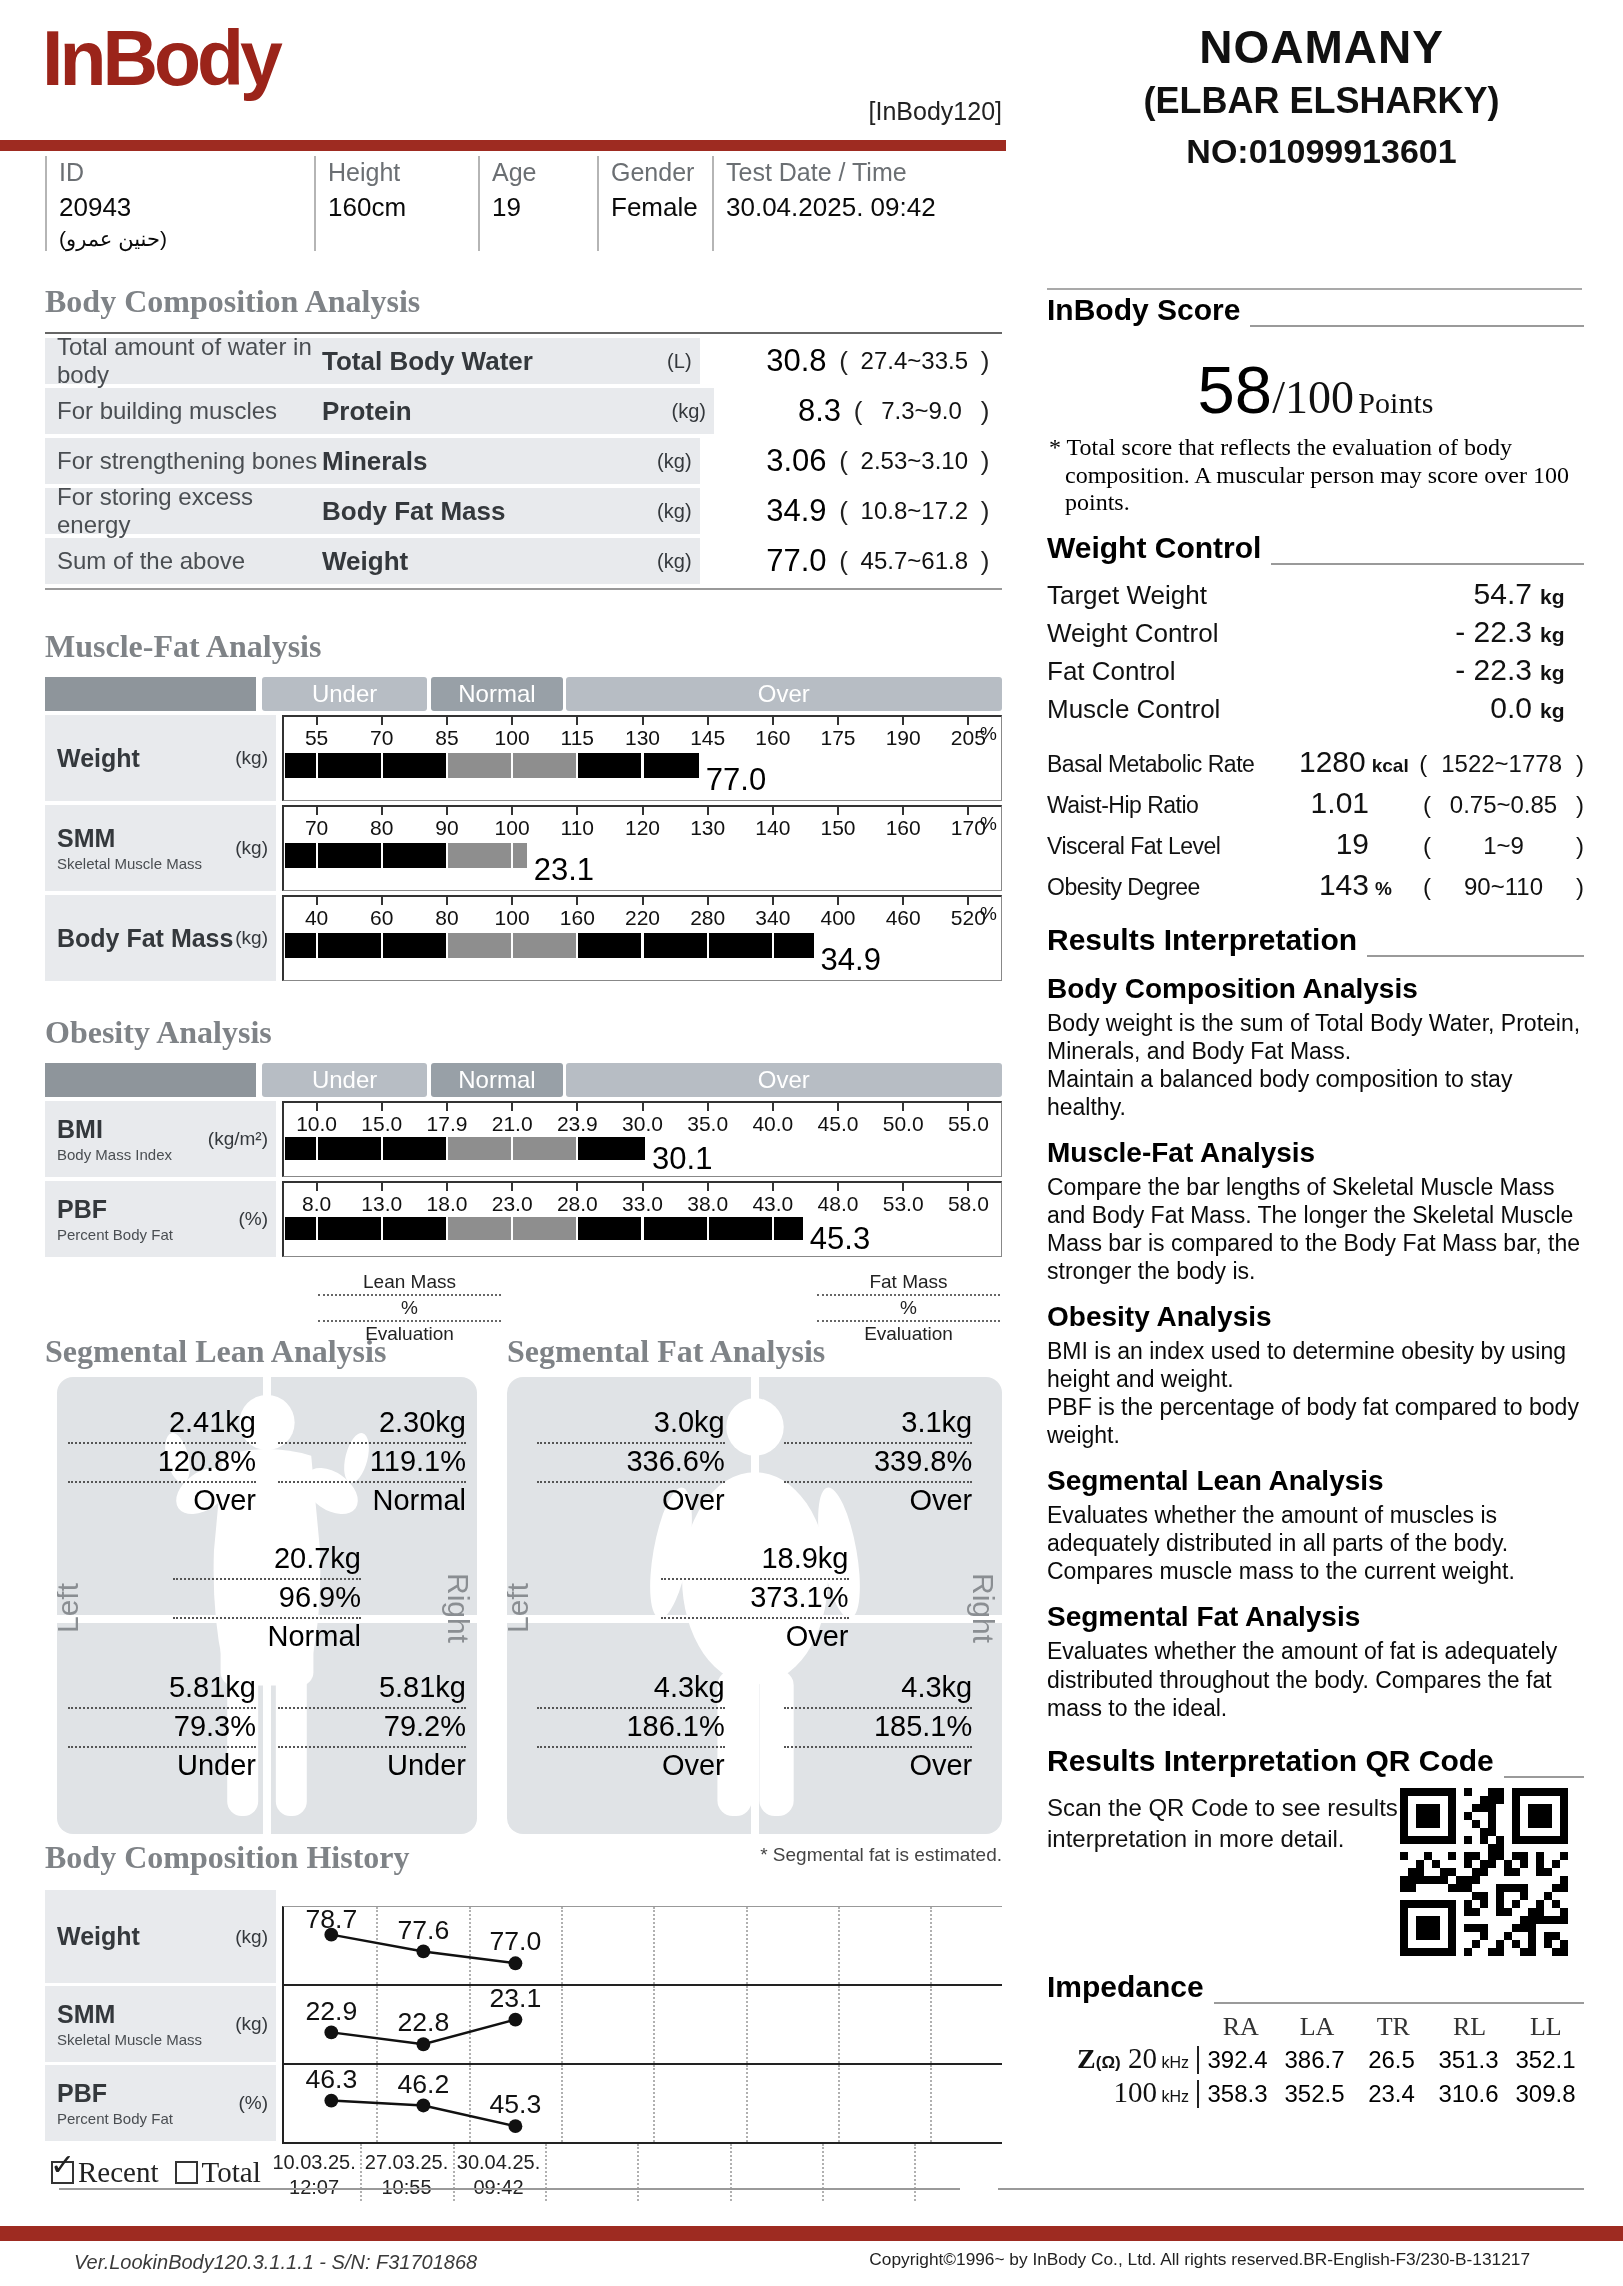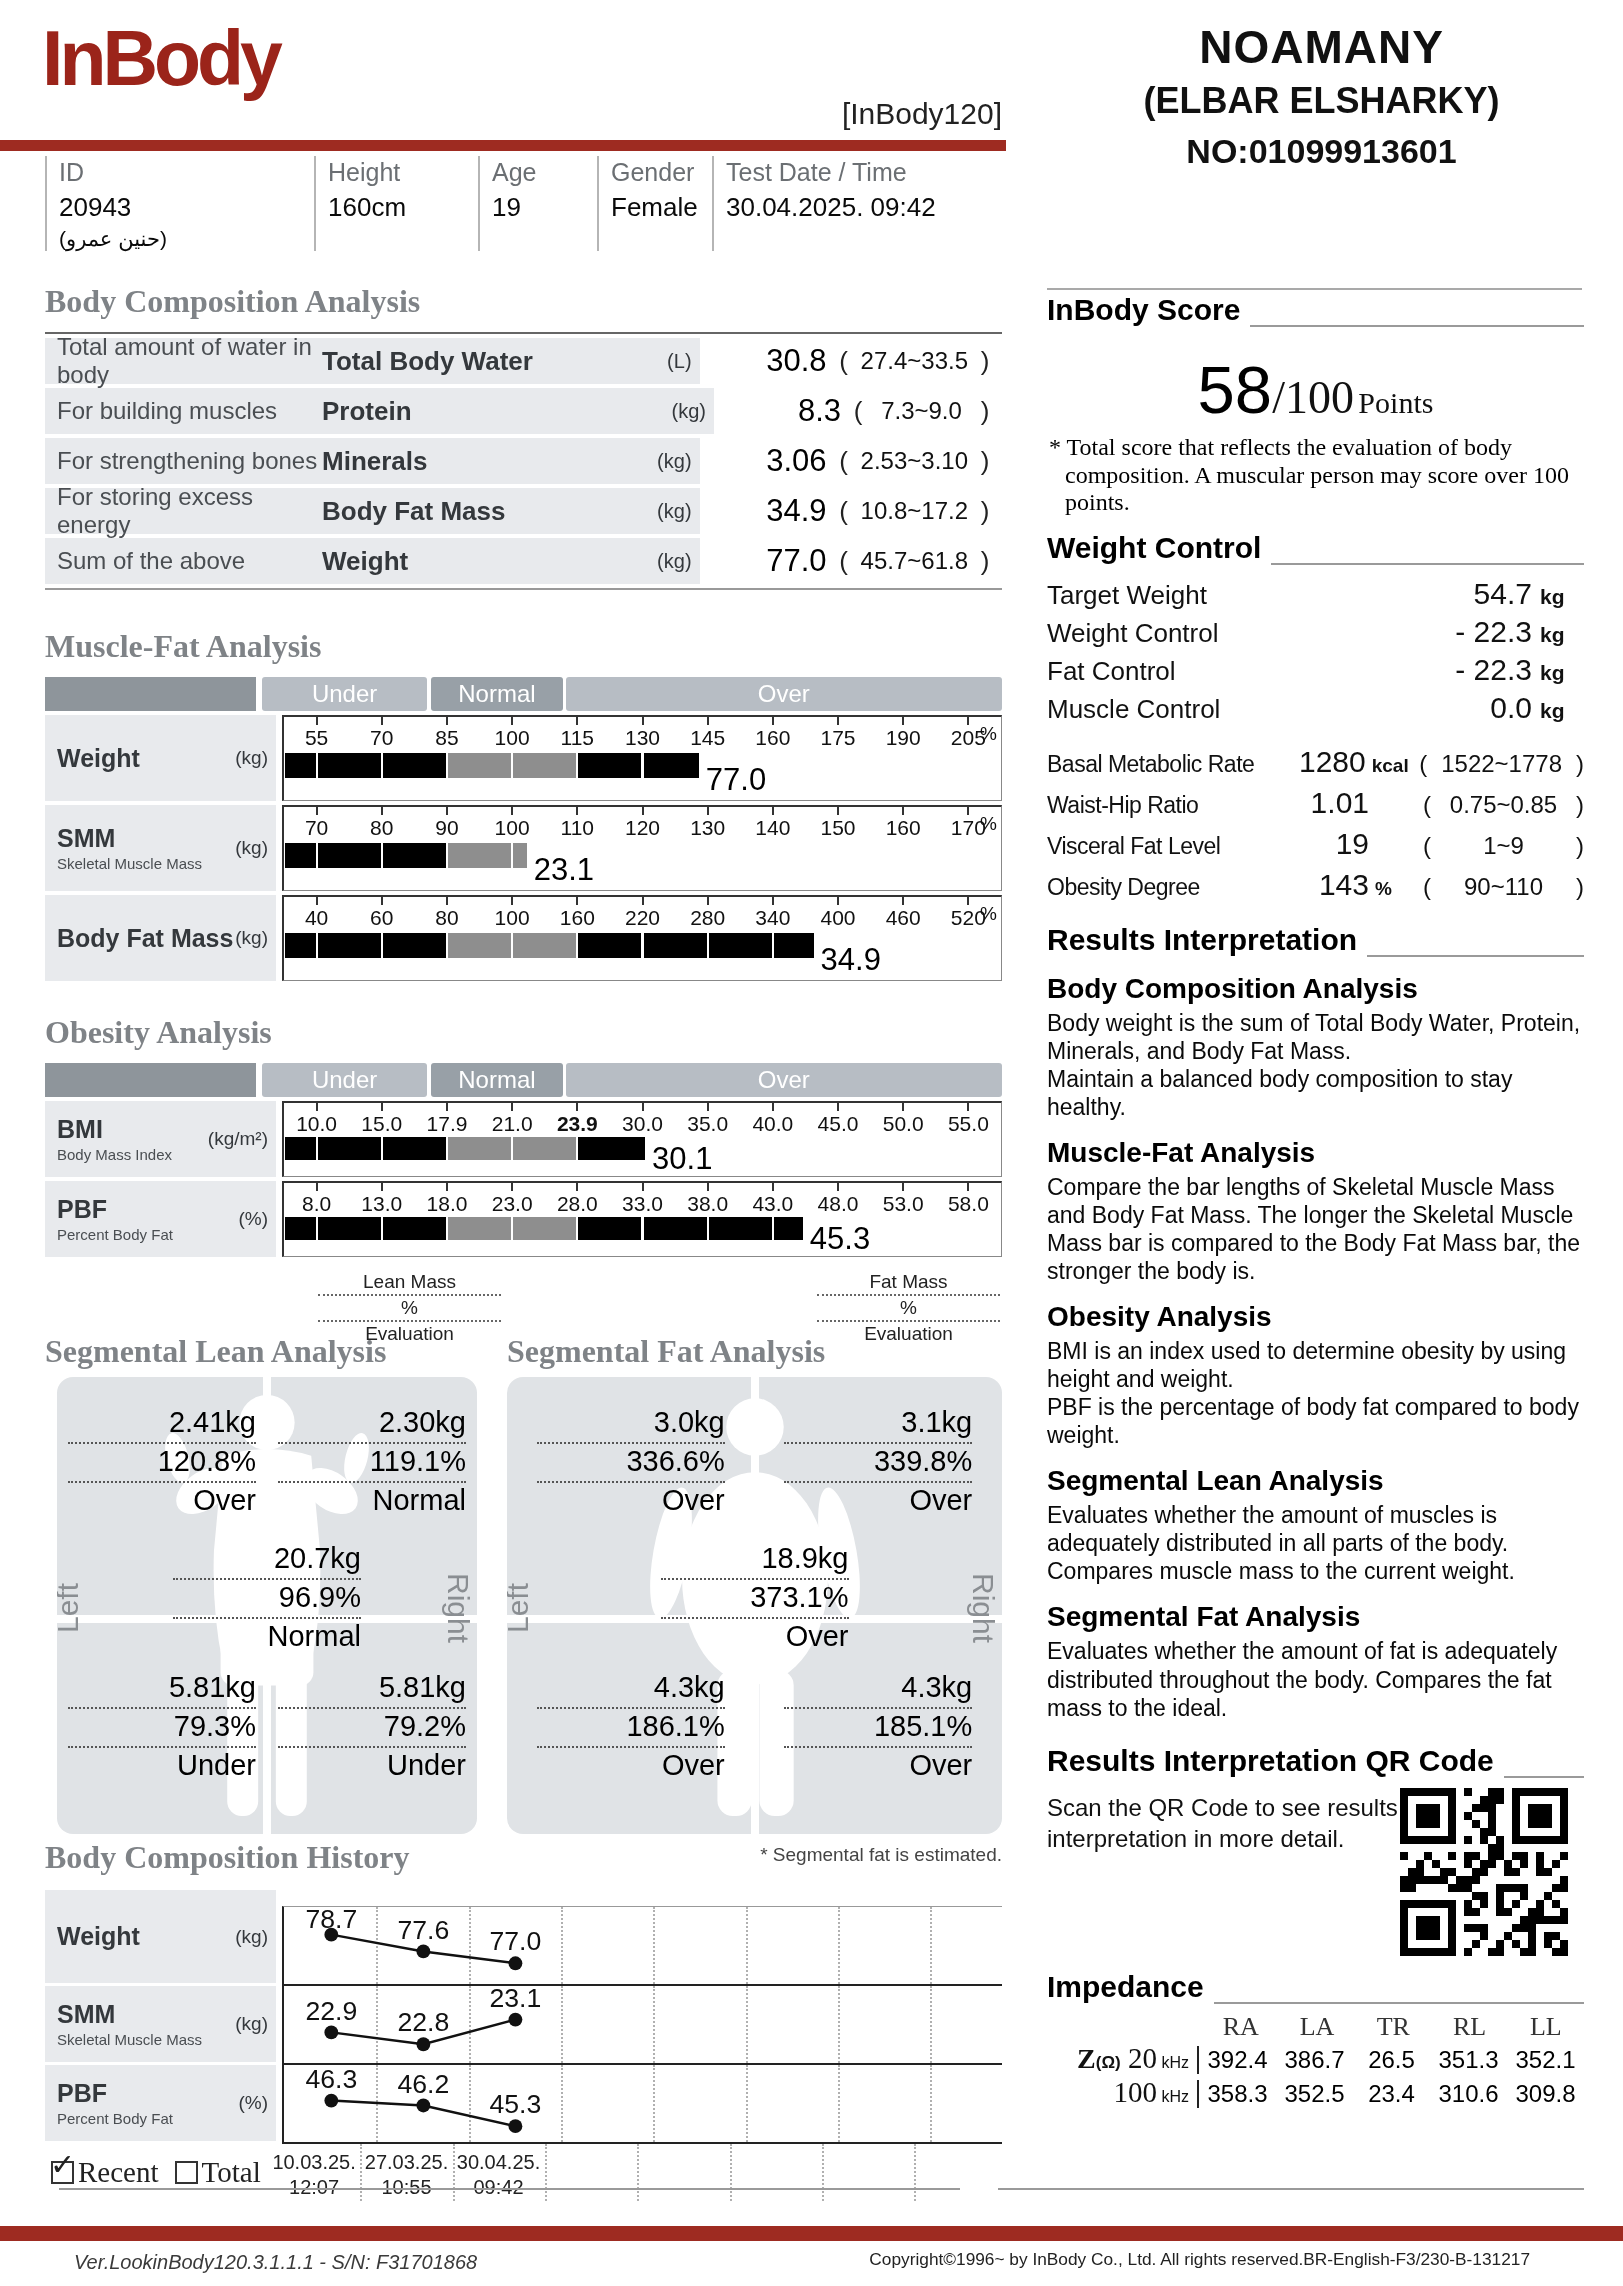--- a/index.html
+++ b/index.html
@@ -1,19 +1,19 @@
 <!DOCTYPE html>
 <html><head>
 <meta charset="utf-8">
 <style>
   html,body{margin:0;padding:0;background:#fff;}
   body{width:1624px;height:2287px;position:relative;font-family:"Liberation Sans",sans-serif;color:#111;overflow:hidden;}
   
   .logo{position:absolute;left:42px;top:14px;font-family:"Liberation Sans",sans-serif;font-weight:800;font-size:77px;letter-spacing:-4px;color:#9b241a;}
-  .model-tag{position:absolute;right:622px;top:97px;font-size:30px;color:#222;}
+  .model-tag{position:absolute;right:622px;top:97px;font-size:25px;color:#222;}
   .topbar{position:absolute;left:0;top:140px;width:1006px;height:11px;background:#9e2b21;}
   .header-fields{position:absolute;left:45px;top:156px;width:962px;display:flex;}
   .hf-col{border-left:2px solid #b5b5b5;padding:2px 0 0 12px;}
   .hf-col:nth-child(1){width:255px;}
   .hf-col:nth-child(2){width:150px;}
   .hf-col:nth-child(3){width:105px;}
   .hf-col:nth-child(4){width:101px;}
   .hf-col:nth-child(5){width:257px;}
   .hf-label{font-size:25px;color:#6b6f73;}
   .hf-value{font-size:26px;color:#0a0a0a;margin-top:5px;}
@@ -415,21 +415,21 @@
         <div class="bar-chart">
           <div class="tickmark" style="left: calc(4.55% - 1px);"></div>
           <div class="ticknum" style="left: 4.55%;">10.0</div>
           <div class="tickmark" style="left: calc(13.64% - 1px);"></div>
           <div class="ticknum" style="left: 13.64%;">15.0</div>
           <div class="tickmark" style="left: calc(22.73% - 1px);"></div>
           <div class="ticknum" style="left: 22.73%;">17.9</div>
           <div class="tickmark" style="left: calc(31.82% - 1px);"></div>
           <div class="ticknum" style="left: 31.82%;">21.0</div>
           <div class="tickmark" style="left: calc(40.91% - 1px);"></div>
-          <div class="ticknum" style="left: 40.91%; font-weight: bold;">23.9</div>
+          <div class="ticknum" style="left: 40.91%;">23.9</div>
           <div class="tickmark" style="left: calc(50% - 1px);"></div>
           <div class="ticknum" style="left: 50%;">30.0</div>
           <div class="tickmark" style="left: calc(59.09% - 1px);"></div>
           <div class="ticknum" style="left: 59.09%;">35.0</div>
           <div class="tickmark" style="left: calc(68.18% - 1px);"></div>
           <div class="ticknum" style="left: 68.18%;">40.0</div>
           <div class="tickmark" style="left: calc(77.27% - 1px);"></div>
           <div class="ticknum" style="left: 77.27%;">45.0</div>
           <div class="tickmark" style="left: calc(86.36% - 1px);"></div>
           <div class="ticknum" style="left: 86.36%;">50.0</div>

